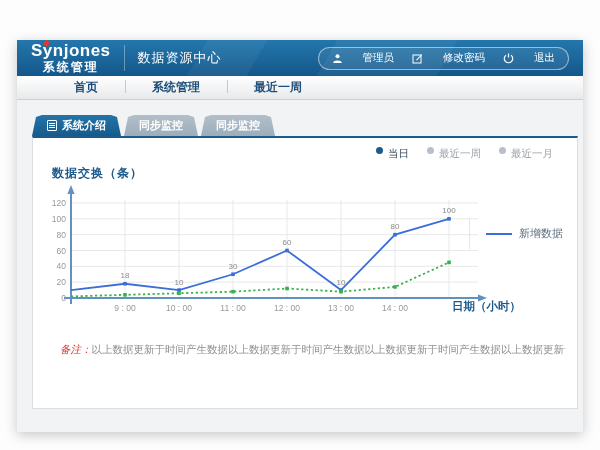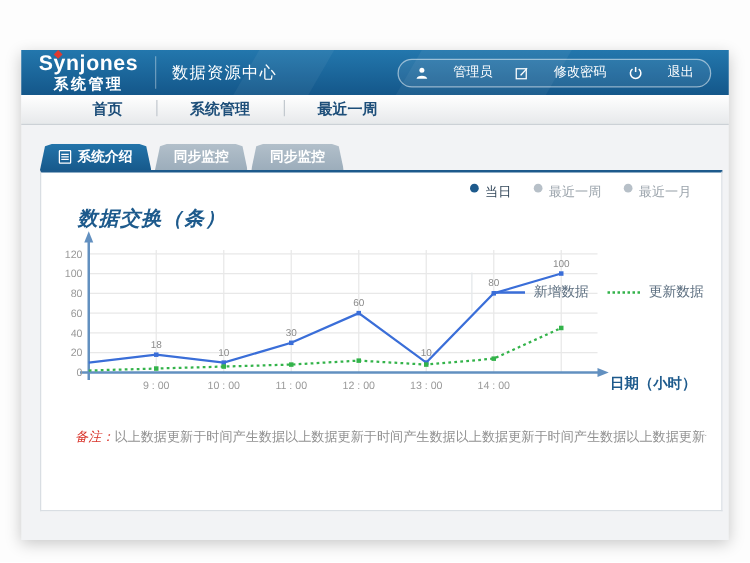--- a/index.html
+++ b/index.html
@@ -43,26 +43,26 @@
   .tab .tab-ico::after { content:""; position:absolute; left:1px; top:2px; width:6px; height:1px; background:#fff; box-shadow:0 2px 0 #fff, 0 4px 0 #fff; }
 
   .panel { position:relative; background:#fff; border:1px solid #d9dee3; border-top:2px solid #1d5a8c;
            height:273px; width:546px; }
 
   .time-filter { position:absolute; top:9px; right:24px; display:flex; gap:18px; }
   .radio { display:flex; gap:5px; font-size:10.5px; color:#9aa3ab; cursor:pointer; }
   .radio .dot { width:7px; height:7px; border-radius:50%; background:#b7c0c8; }
   .radio.selected { color:#33475a; } .radio.selected .dot { background:#1d5a8c; }
 
-  .ylabel { position:absolute; top:27px; left:29px; color:#1d5a8c; font-weight:bold; font-size:16px; letter-spacing:1px;font-style:italic; }
+  .ylabel { position:absolute; top:27px; left:19px; color:#1d5a8c; font-weight:bold; font-size:12px; letter-spacing:1px; }
   .chart-area { position:absolute; left:8px; top:40px; width:470px; height:150px; }
-  .xlabel { position:absolute; left:419px; top:161px; color:#1d5a8c; font-weight:bold; font-size:11.5px;margin-left:36px; }
+  .xlabel { position:absolute; left:419px; top:161px; color:#1d5a8c; font-weight:bold; font-size:11.5px; }
 
   .series-legend { position:absolute; right:14px; top:80px; padding:8px 0 8px 16px;
-                   border-left:1px solid #e3e7ea; display:flex; flex-direction:row; gap:15px; }
+                   border-left:1px solid #e3e7ea; display:flex; flex-direction:column; gap:30px; }
   .legend-item { display:flex; align-items:center; gap:7px; font-size:11px; color:#5d6f80; cursor:pointer; }
   .legend-line { width:26px; height:0; border-top:2px solid #888; }
   .legend-line.dotted { border-top-style:dotted; }
 
   .note { position:absolute; left:27px; top:205px; width:505px; font-size:10.5px; color:#909090;
           white-space:nowrap; overflow:hidden; }
   .note-prefix { color:#d9342b;font-style:italic; }
 </style>
 </head>
 <body>
@@ -200,24 +200,20 @@
               <rect x="352.2" y="107.11666666666667" width="3.6" height="3.6" fill="#33b34a"></rect>
               <rect x="406.2" y="82.575" width="3.6" height="3.6" fill="#33b34a"></rect>
             </svg>
         </div>
         <div class="xlabel">日期（小时）</div>
         <div class="series-legend">
             <div class="legend-item">
               <span class="legend-line" style="border-top-color: rgb(58, 110, 216);"></span>
               <span>新增数据</span>
             </div>
-            <div class="legend-item">
-              <span class="legend-line dotted" style="border-top-color: rgb(51, 179, 74);"></span>
-              <span>更新数据</span>
-            </div>
           </div>
         <div class="note">
           <span class="note-prefix">备注：</span><span>以上数据更新于时间产生数据以上数据更新于时间产生数据以上数据更新于时间产生数据以上数据更新于时间产生数据以上数据更新于</span>
         </div>
       </section>
     </div>
 
   </div>
 </div>
 

